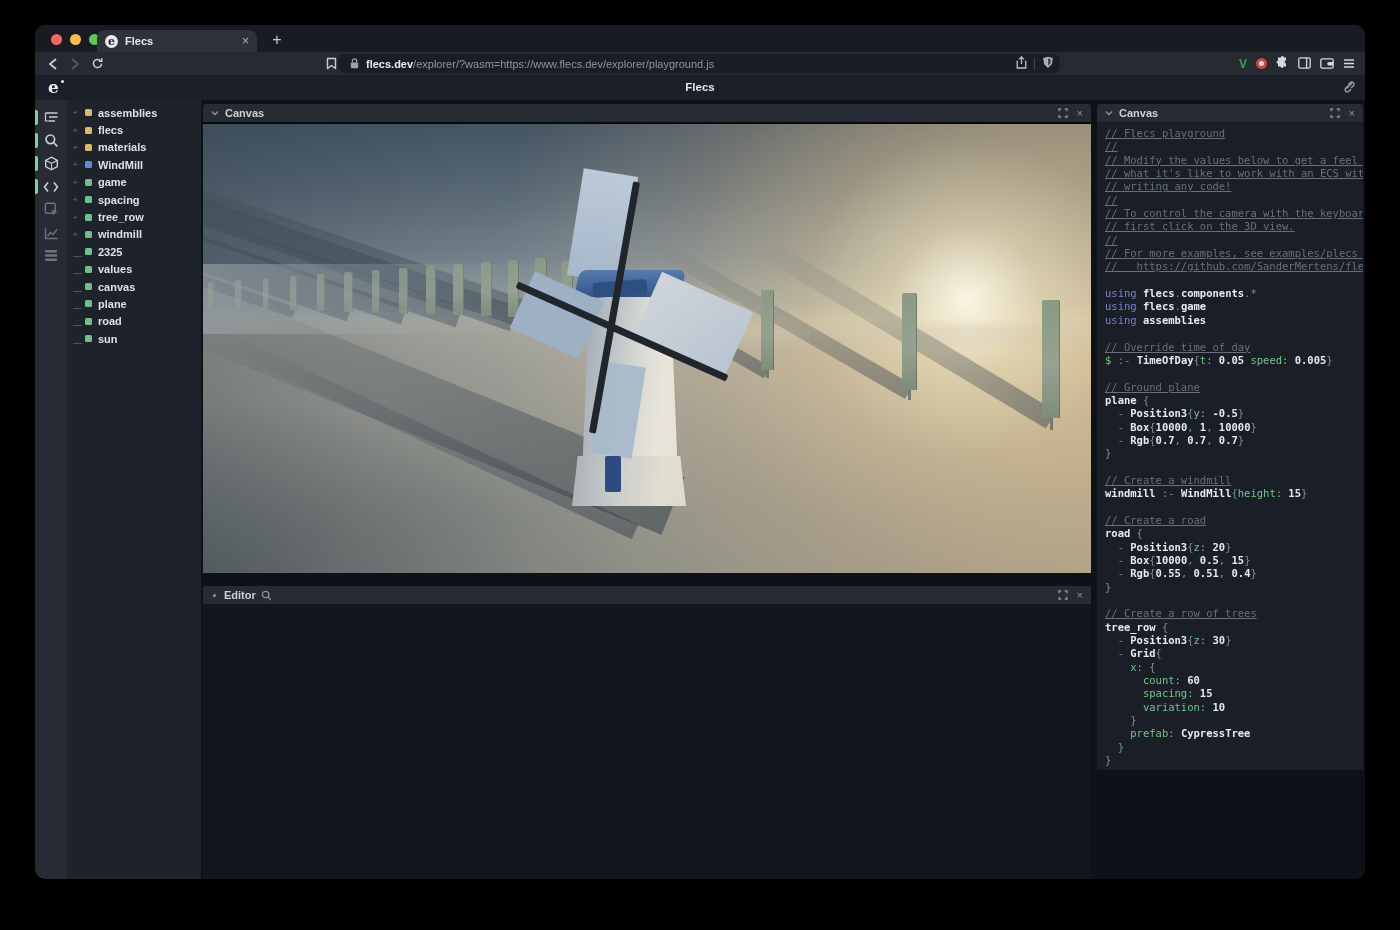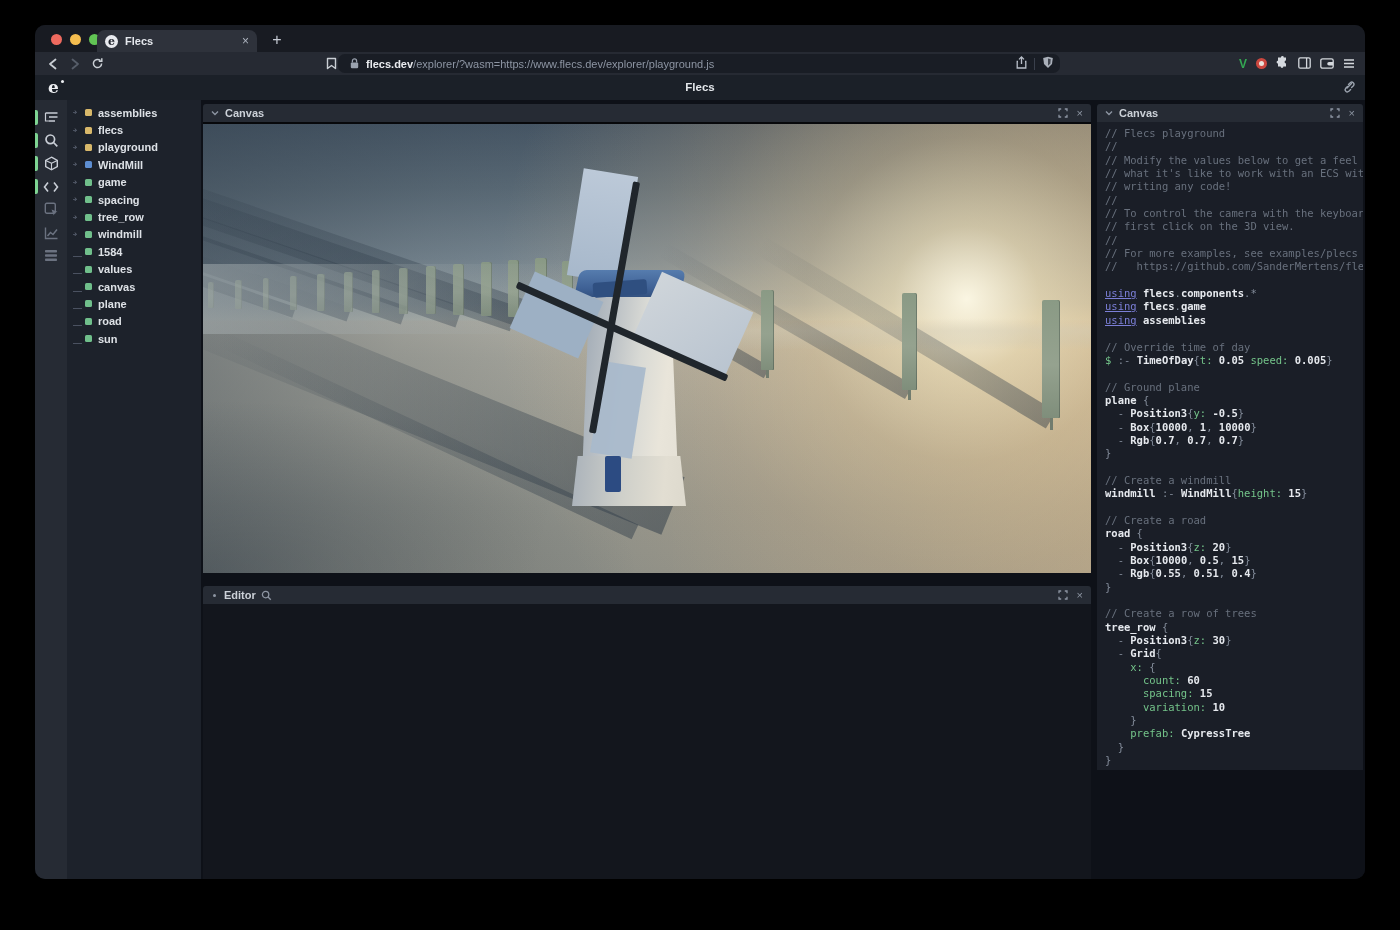--- a/index.html
+++ b/index.html
@@ -83,21 +83,21 @@
   .canvas-head { left:2px; top:4px; width:888px; }
   .scene-wrap { position:absolute; left:2px; top:22px; width:888px; height:451px; overflow:hidden;
                 border-top:2px solid #07080b; background:#000; }
   .search-head { left:2px; top:486px; width:888px; }
   .search-body { position:absolute; left:2px; top:504px; width:888px; height:275px; background:#13161d; }
   .editor-head { left:896px; top:4px; width:266px; }
   .editor-body { position:absolute; left:896px; top:22px; width:266px; height:648px; background:#1a1e27;
                  padding:5px 0 0 8px; font-family:"DejaVu Sans Mono", monospace; font-size:10.5px;
                  line-height:13.35px; white-space:pre; overflow:hidden; }
   .cl { height:13.35px; }
-  .s-c { color:#68707d; } .s-k { color:#7b7fd7;text-decoration:underline; } .s-p { color:#828b99; }
+  .s-c { color:#68707d;text-decoration:underline; } .s-k { color:#7b7fd7; } .s-p { color:#828b99; }
   .s-i, .s-v { color:#e6e9ee; font-weight:bold; }
   .s-g { color:#74c48a; }
 
   
   .scene { position:absolute; inset:0;
     background:linear-gradient(180deg,#475766 0%,#5b6b77 14%,#798892 30%,#96a1a3 40%,#adb2ab 43.5%,
                #b0afa5 44%,#a5a59c 52%,#999a92 68%,#8f918a 85%,#8c8e87 100%); }
   .sun { position:absolute; inset:0; z-index:1; background:
     radial-gradient(circle at 86% 39%, rgba(255,250,230,.95) 0%, rgba(252,232,185,.6) 9%,
       rgba(246,210,150,.35) 20%, rgba(240,195,135,.18) 34%, rgba(240,195,135,0) 58%),
@@ -320,21 +320,21 @@
           <span class="lbl">assemblies</span>
         </div>
         <div class="trow">
           <span class="conn">›</span>
           <span class="sq" style="background: rgb(216, 184, 106);"></span>
           <span class="lbl">flecs</span>
         </div>
         <div class="trow">
           <span class="conn">›</span>
           <span class="sq" style="background: rgb(216, 184, 106);"></span>
-          <span class="lbl">playground</span>
+          <span class="lbl">materials</span>
         </div>
         <div class="trow">
           <span class="conn">›</span>
           <span class="sq" style="background: rgb(93, 142, 210);"></span>
           <span class="lbl">WindMill</span>
         </div>
         <div class="trow">
           <span class="conn">›</span>
           <span class="sq" style="background: rgb(112, 191, 139);"></span>
           <span class="lbl">game</span>
@@ -350,21 +350,21 @@
           <span class="lbl">tree_row</span>
         </div>
         <div class="trow">
           <span class="conn">›</span>
           <span class="sq" style="background: rgb(112, 191, 139);"></span>
           <span class="lbl">windmill</span>
         </div>
         <div class="trow">
           <span class="conn leaf"></span>
           <span class="sq" style="background: rgb(112, 191, 139);"></span>
-          <span class="lbl">1584</span>
+          <span class="lbl">2325</span>
         </div>
         <div class="trow">
           <span class="conn leaf"></span>
           <span class="sq" style="background: rgb(112, 191, 139);"></span>
           <span class="lbl">values</span>
         </div>
         <div class="trow">
           <span class="conn leaf"></span>
           <span class="sq" style="background: rgb(112, 191, 139);"></span>
           <span class="lbl">canvas</span>

